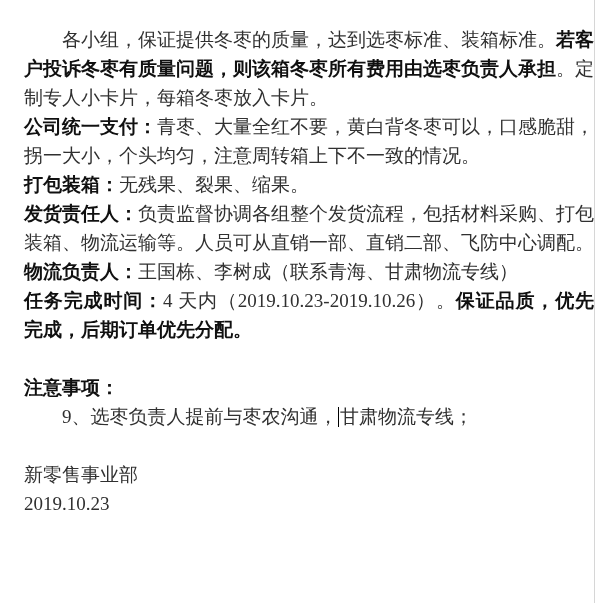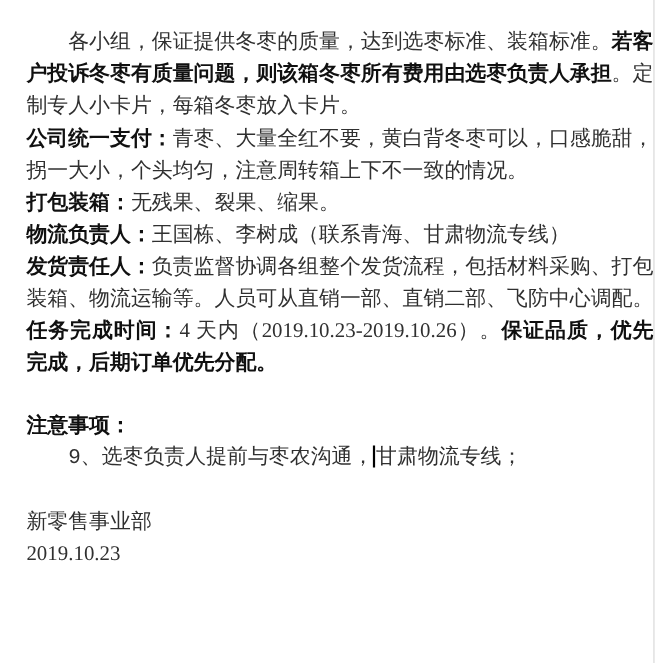--- a/index.html
+++ b/index.html
@@ -16,21 +16,21 @@
     color: #303030;
     font-family: "Liberation Serif", "DejaVu Serif", serif;
     font-size: 19px;
     line-height: 29px;
     padding: 25px 10px 0 24px;
     text-align: justify;
     text-justify: inter-ideograph;
     overflow: hidden;
   }
   .para { margin: 0; }
-  .first-indent { text-indent: 2em; font-family: Liberation Mono, monospace; }
+  .first-indent { text-indent: 2em; }
   .b { font-weight: bold; color: #101010; }
   .spacer { height: 29px; }
   .footer-line {
     padding-right: 20px;
     text-indent: 0;
   }
   .caret {
     display: inline-block;
     width: 1.5px;
     height: 20px;
@@ -52,23 +52,23 @@
 
 <div class="page">
   <div class="edge-line"></div>
 
   <p class="para first-indent"><span>各小组，保证提供冬枣的质量，达到选枣标准、装箱标准。</span><span class="b">若客户投诉冬枣有质量问题，则该箱冬枣所有费用由选枣负责人承担</span><span>。定制专人小卡片，每箱冬枣放入卡片。</span></p>
 
   <p class="para"><span class="b">公司统一支付：</span><span>青枣、大量全红不要，黄白背冬枣可以，口感脆甜，拐一大小，个头均匀，注意周转箱上下不一致的情况。</span></p>
 
   <p class="para"><span class="b">打包装箱：</span><span>无残果、裂果、缩果。</span></p>
 
+  <p class="para"><span class="b">发货责任人：</span><span>负责监督协调各组整个发货流程，包括材料采购、打包装箱、物流运输等。人员可从直销一部、直销二部、飞防中心调配。</span></p>
+
   <p class="para"><span class="b">物流负责人：</span><span>王国栋、李树成（联系青海、甘肃物流专线）</span></p>
-
-  <p class="para"><span class="b">发货责任人：</span><span>负责监督协调各组整个发货流程，包括材料采购、打包装箱、物流运输等。人员可从直销一部、直销二部、飞防中心调配。</span></p>
 
   <p class="para"><span class="b">任务完成时间：</span><span>4 天内（2019.10.23-2019.10.26）。</span><span class="b">保证品质，优先完成，后期订单优先分配。</span></p>
 
   <div class="spacer"></div>
 
   <p class="para"><span class="b">注意事项：</span></p>
 
   <p class="para first-indent"><span>9、选枣负责人提前与枣农沟通，</span><span class="caret"></span><span>甘肃物流专线；</span></p>
 
 

